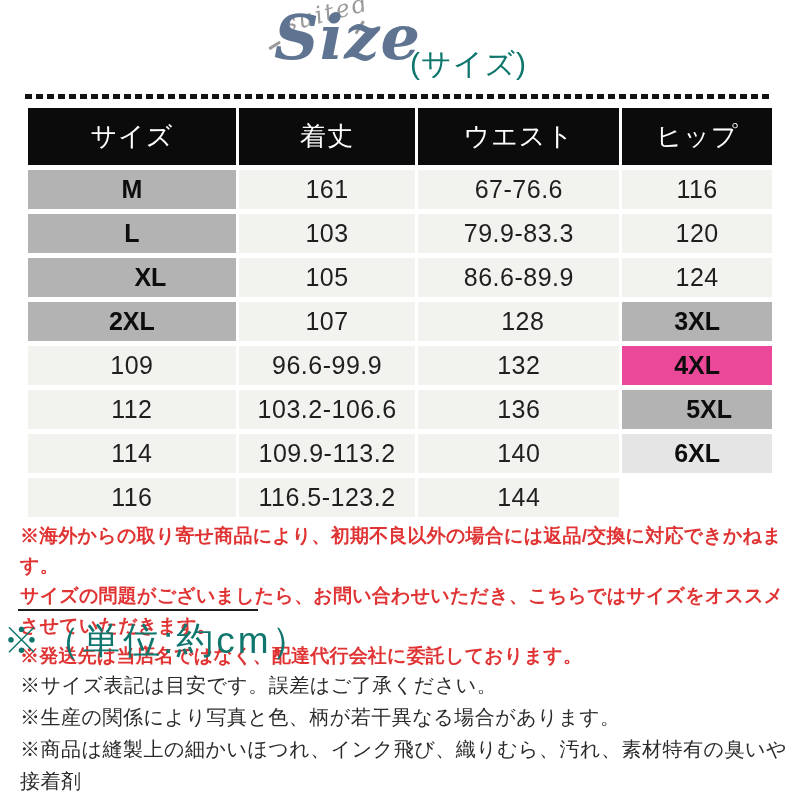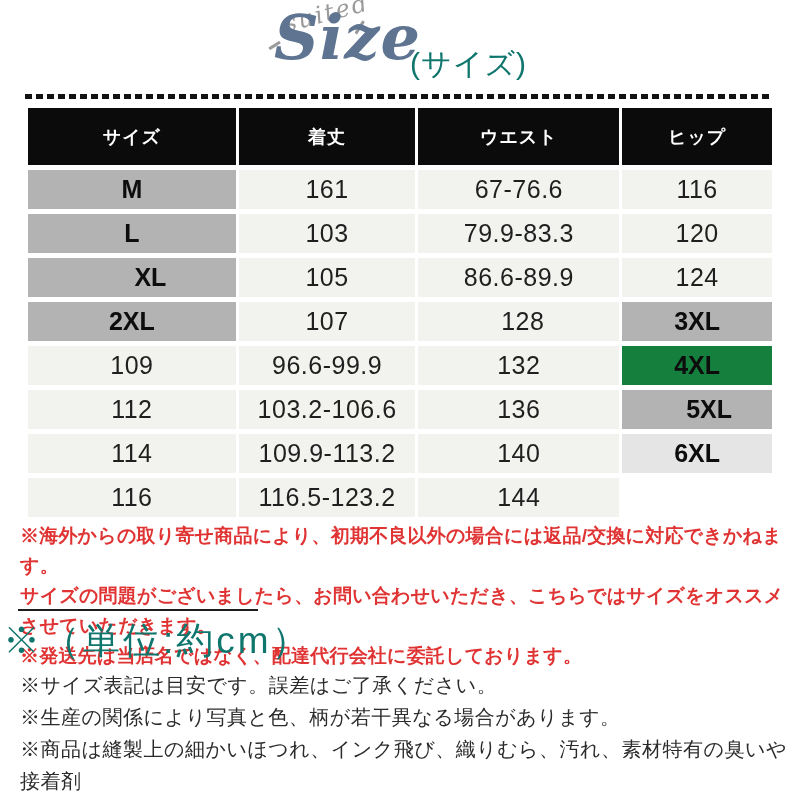--- a/index.html
+++ b/index.html
@@ -35,21 +35,21 @@
 
   
   .size-table {
     position: absolute; left: 28px; top: 108px; width: 744px;
     display: grid;
     grid-template-columns: 208fr 177fr 201fr 150fr;
     grid-template-rows: 57px repeat(8, 39px);
     gap: 5px 3px;
   }
   .cell { display: flex; align-items: center; justify-content: center; }
-  .th { background: #0b0b0b; color: #ffffff; font-weight: bold; font-size: 18px; letter-spacing: 1px; }
+  .th { background: #0b0b0b; color: #ffffff; font-weight: normal; font-size: 26px; letter-spacing: 1px; }
   .td-size { background: #b3b3b3; color: #0d0d0d; font-weight: bold; font-size: 25px; }
   .td-val  { background: #f2f2ef; color: #1f1f1f; font-size: 25px; letter-spacing: 0.5px; }
 
   
   .red-notes { position: absolute; left: 20px; top: 521px; width: 770px; }
   .red-note-line { font-size: 19px; line-height: 30px; font-weight: bold; letter-spacing: 0.2px; }
 
   
   .unit-underline { position: absolute; left: 18px; top: 609px; width: 240px; height: 2px; background: #1d1d1d; }
   .unit-heading {
@@ -97,21 +97,21 @@
 
   <div class="cell td-size" style="background: rgb(179, 179, 179);">2XL</div>
   <div class="cell td-val" style="background: rgb(242, 242, 239);">107</div>
   <div class="cell td-val" style="background: rgb(242, 242, 239); padding-left: 8px;">128</div>
 
   <div class="cell td-size" style="background: rgb(179, 179, 179);">3XL</div>
   <div class="cell td-val" style="background: rgb(242, 242, 239);">109</div>
   <div class="cell td-val" style="background: rgb(242, 242, 239);">96.6-99.9</div>
   <div class="cell td-val" style="background: rgb(242, 242, 239);">132</div>
 
-  <div class="cell td-size" style="background: #15803d;">4XL</div>
+  <div class="cell td-size" style="background: #ec4899;">4XL</div>
   <div class="cell td-val" style="background: rgb(242, 242, 239);">112</div>
   <div class="cell td-val" style="background: rgb(242, 242, 239);">103.2-106.6</div>
   <div class="cell td-val" style="background: rgb(242, 242, 239);">136</div>
 
   <div class="cell td-size" style="background: rgb(179, 179, 179); padding-left: 24px;">5XL</div>
   <div class="cell td-val" style="background: rgb(242, 242, 239);">114</div>
   <div class="cell td-val" style="background: rgb(242, 242, 239);">109.9-113.2</div>
   <div class="cell td-val" style="background: rgb(242, 242, 239);">140</div>
 
   <div class="cell td-size" style="background: #e5e5e5;">6XL</div>

